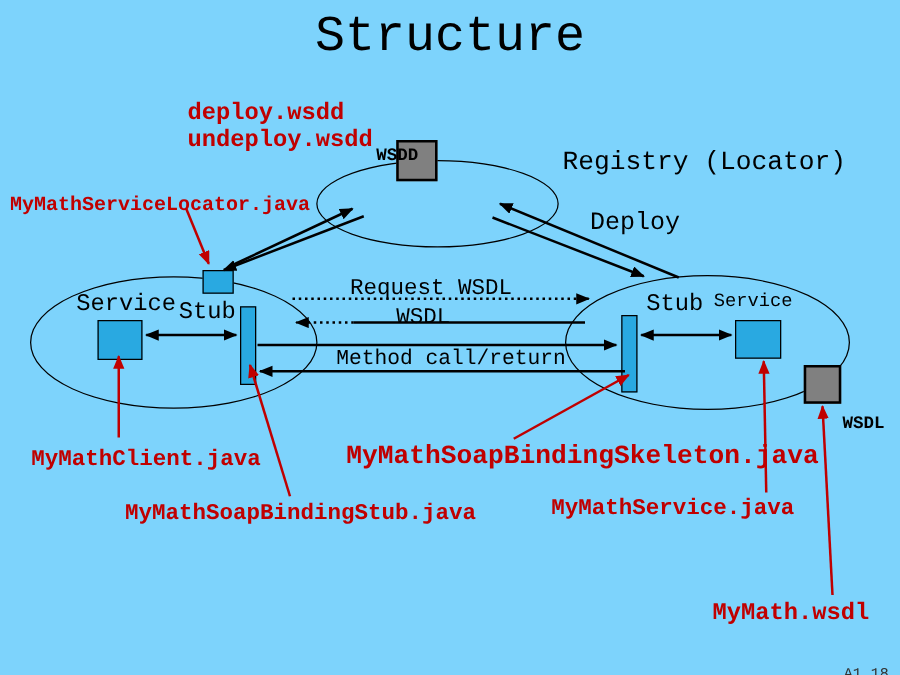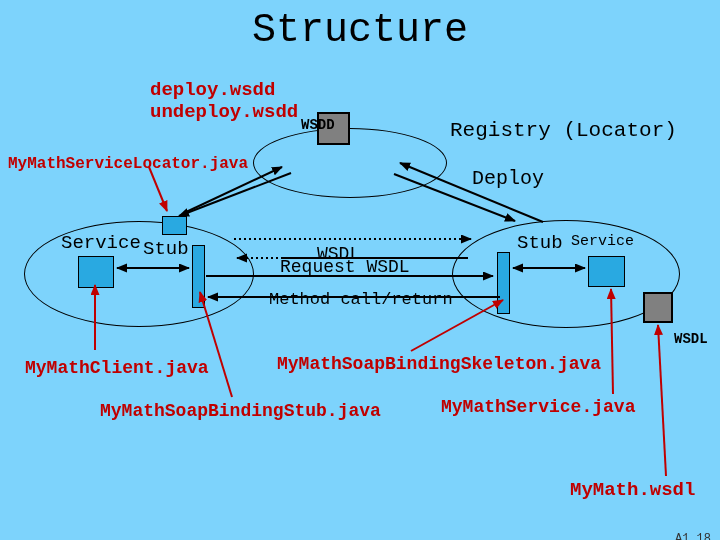--- a/index.html
+++ b/index.html
@@ -28,28 +28,28 @@
   .service-node{left:588px;top:256px;width:37px;height:31px;border-width:1.5px;}
   .wsdl-square{left:643px;top:292px;width:30px;height:31px;}
 
   .deploy-files{left:150px;top:79px;font-size:19px;line-height:22px;}
   .wsdd-lbl{left:301px;top:89px;font-size:14px;font-weight:bold;margin-top:28px;}
   .registry-lbl{left:450px;top:119px;font-size:21px;}
   .locator-file{left:8px;top:155px;font-size:16px;}
   .deploy-lbl{left:472px;top:167px;font-size:20px;}
   .client-lbl{left:61px;top:233px;font-size:19px;}
   .client-stub-lbl{left:143px;top:239px;font-size:19px;}
-  .request-wsdl-lbl{left:280px;top:221px;font-size:18px;margin-top:36px;}
+  .request-wsdl-lbl{left:280px;top:221px;font-size:18px;}
   .wsdl-mid-lbl{left:317px;top:244px;font-size:18px;}
-  .method-lbl{left:269px;top:278px;font-size:17px;margin-top:12px;}
+  .method-lbl{left:269px;top:278px;font-size:17px;}
   .svc-stub-lbl{left:517px;top:233px;font-size:19px;}
   .svc-service-lbl{left:571px;top:233px;font-size:15px;}
   .wsdl-right-lbl{left:674px;top:331px;font-size:14px;font-weight:bold;}
   .client-file{left:25px;top:358px;font-size:18px;}
-  .skeleton-file{left:277px;top:354px;font-size:18px;}
+  .skeleton-file{left:277px;top:354px;font-size:21px;}
   .stub-file{left:100px;top:401px;font-size:18px;}
   .service-file{left:441px;top:397px;font-size:18px;text-align:right;}
   .interface-file{left:512px;top:420px;font-size:18px;}
   .wsdl-file{left:570px;top:480px;font-size:19px;}
   .page-num{left:675px;top:533px;font-size:12px;color:#333;text-align:right;}
 
   svg.arrows{position:absolute;left:0;top:0;pointer-events:none;}
   .ln{stroke:var(--ink,#000);stroke-width:2;}
   .ln-dot{stroke:var(--ink,#000);stroke-width:2;stroke-dasharray:2 3;}
   .ln-red{stroke:var(--annotation-red,#C00000);stroke-width:2;}

